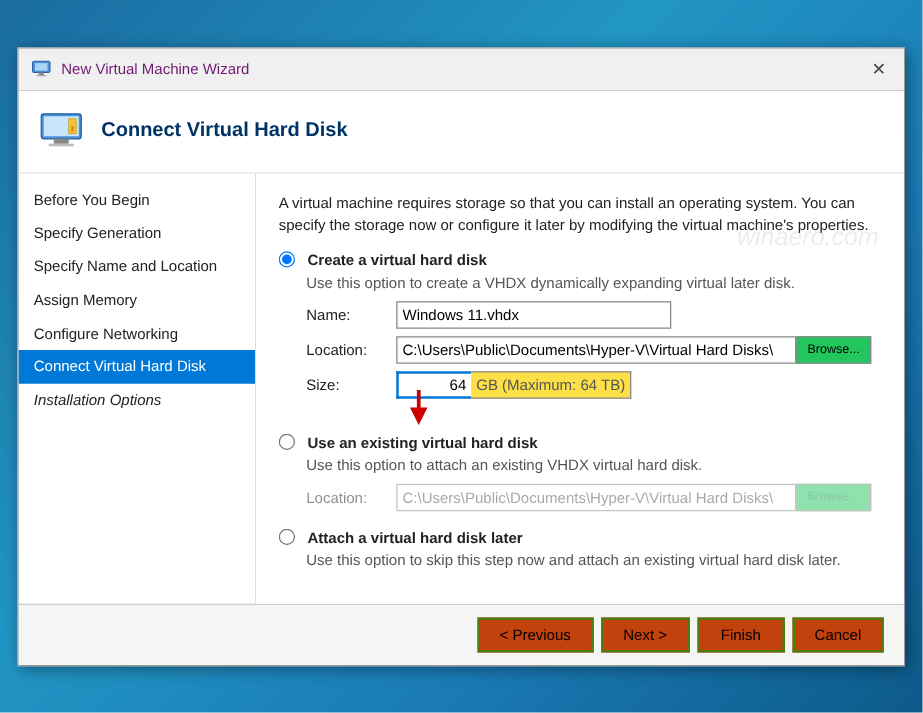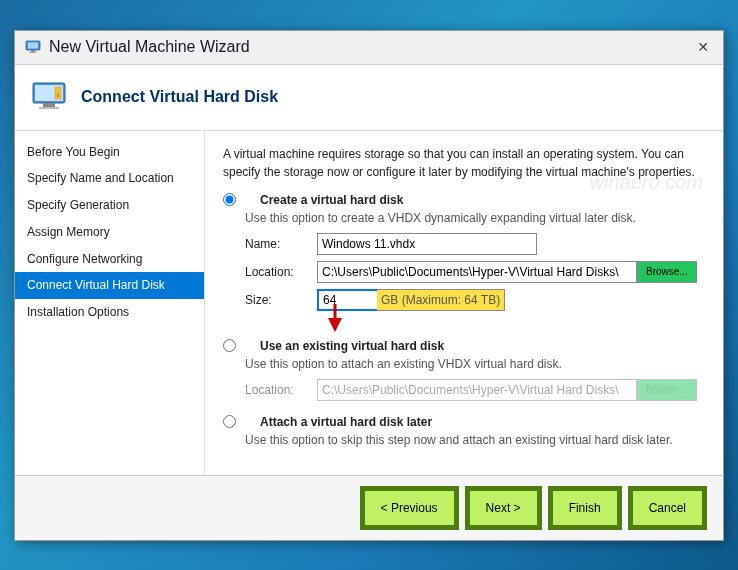--- a/index.html
+++ b/index.html
@@ -44,22 +44,22 @@
     .title-bar-left {
       display: flex;
       align-items: center;
       gap: 8px;
     }
     .title-bar-icon {
       width: 16px;
       height: 16px;
     }
     .title-bar-title {
-      font-size: 16px;
-      color: #0f172a;
+      font-size: 12px;
+      color: #701a75;
     }
     .title-bar-close {
       width: 20px;
       height: 20px;
       display: flex;
       align-items: center;
       justify-content: center;
       font-size: 14px;
       cursor: pointer;
       color: #444;
@@ -100,20 +100,21 @@
       font-size: 12px;
       color: #222;
       cursor: pointer;
       line-height: 1.4;
     }
     .sidebar-item.active {
       background: #0078d7;
       color: #fff;
     }
     .sidebar-item.indented {
+      font-style: italic;
     }
     .content {
       flex: 1;
       padding: 14px 18px;
       background: #fff;
       position: relative;
       overflow: hidden;
     }
     .watermark-content {
       position: absolute;
@@ -130,21 +131,21 @@
       color: #222;
       margin-bottom: 12px;
       line-height: 1.5;
     }
     .radio-group {
       margin-bottom: 14px;
     }
     .radio-label {
       display: flex;
       align-items: center;
-      gap: 24px;
+      gap: 10px;
       font-size: 12px;
       font-weight: 600;
       color: #222;
       margin-bottom: 4px;
     }
     .radio-label input[type="radio"] {
       margin: 0;
     }
     .radio-desc {
       font-size: 12px;
@@ -170,21 +171,21 @@
     }
     .form-input {
       height: 22px;
       border: 1px solid #888;
       font-size: 12px;
       padding: 0 4px;
       background: #fff;
     }
     .form-input.name-input { width: 220px; }
     .form-input.location-input { width: 320px; }
-    .form-input.size-input { width: 60px; text-align: left; border-right: none; }
+    .form-input.size-input { width: 60px; text-align: right; border-right: none; }
     .size-unit {
       height: 22px;
       border: 1px solid #888;
       border-left: none;
       background: #fde047;
       font-size: 12px;
       padding: 0 4px;
       display: flex;
       align-items: center;
       color: #555;
@@ -206,24 +207,24 @@
     }
     .footer {
       border-top: 1px solid #ccc;
       padding: 10px 16px;
       display: flex;
       justify-content: flex-end;
       gap: 6px;
       background: #f5f5f5;
     }
     .footer-btn {
-      height: 44px;
+      height: 28px;
       padding: 0 16px;
-      border: 5px solid #4d7c0f;
-      background: #bef264;
+      border: 2px solid #4d7c0f;
+      background: #c2410c;
       font-size: 12px;
       cursor: pointer;
       min-width: 70px;
     }
     
     .bg-watermarks {
       position: fixed;
       top: 0; left: 0; width: 100%; height: 100%;
       pointer-events: none;
       z-index: 1;
@@ -269,22 +270,22 @@
       <rect x="24" y="8" width="6" height="12" fill="#f0c040" stroke="#d09000" stroke-width="0.5"></rect>
       <rect x="26" y="14" width="2" height="4" fill="#d09000"></rect>
     </svg>
     <span class="header-title">Connect Virtual Hard Disk</span>
   </div>
 
   <div class="body-section">
 
     <div class="sidebar">
       <div class="sidebar-item">Before You Begin</div>
+      <div class="sidebar-item">Specify Generation</div>
       <div class="sidebar-item">Specify Name and Location</div>
-      <div class="sidebar-item">Specify Generation</div>
       <div class="sidebar-item">Assign Memory</div>
       <div class="sidebar-item">Configure Networking</div>
       <div class="sidebar-item active">Connect Virtual Hard Disk</div>
       <div class="sidebar-item indented">Installation Options</div>
     </div>
 
     <div class="content">
       <div class="watermark-content">winaero.com</div>
 
       <p class="intro-text">A virtual machine requires storage so that you can install an operating system. You can specify the storage now or configure it later by modifying the virtual machine's properties.</p>

